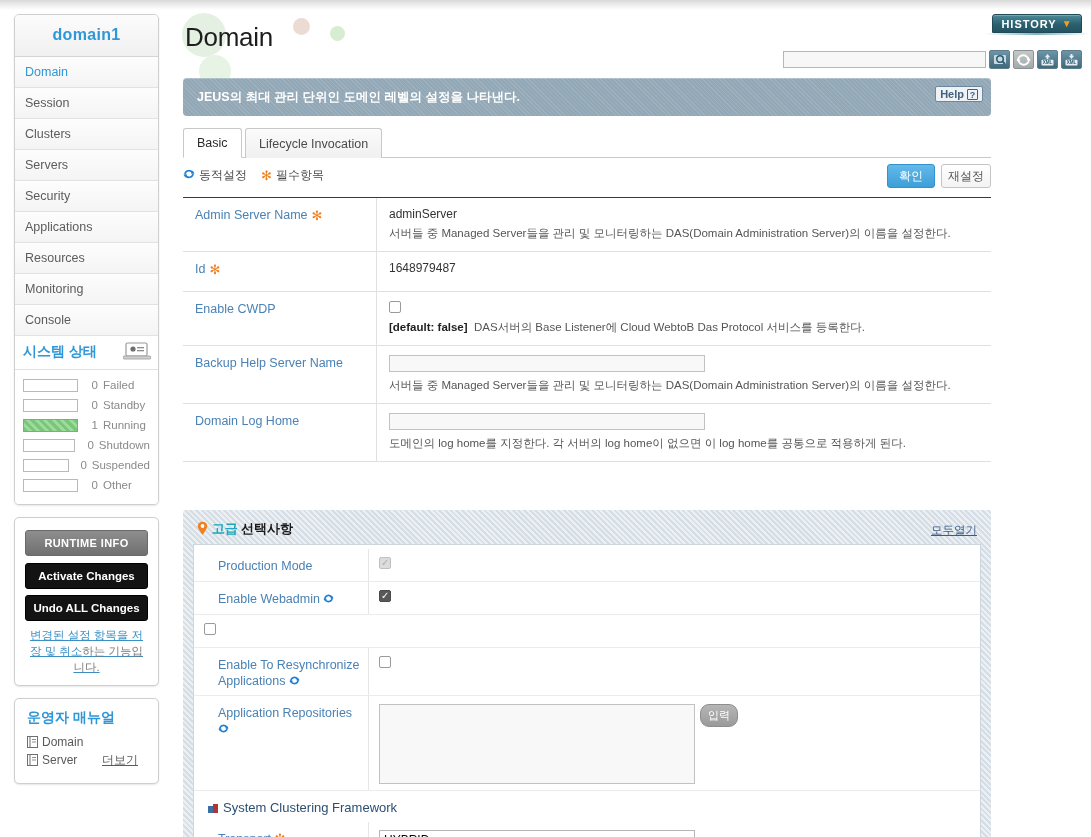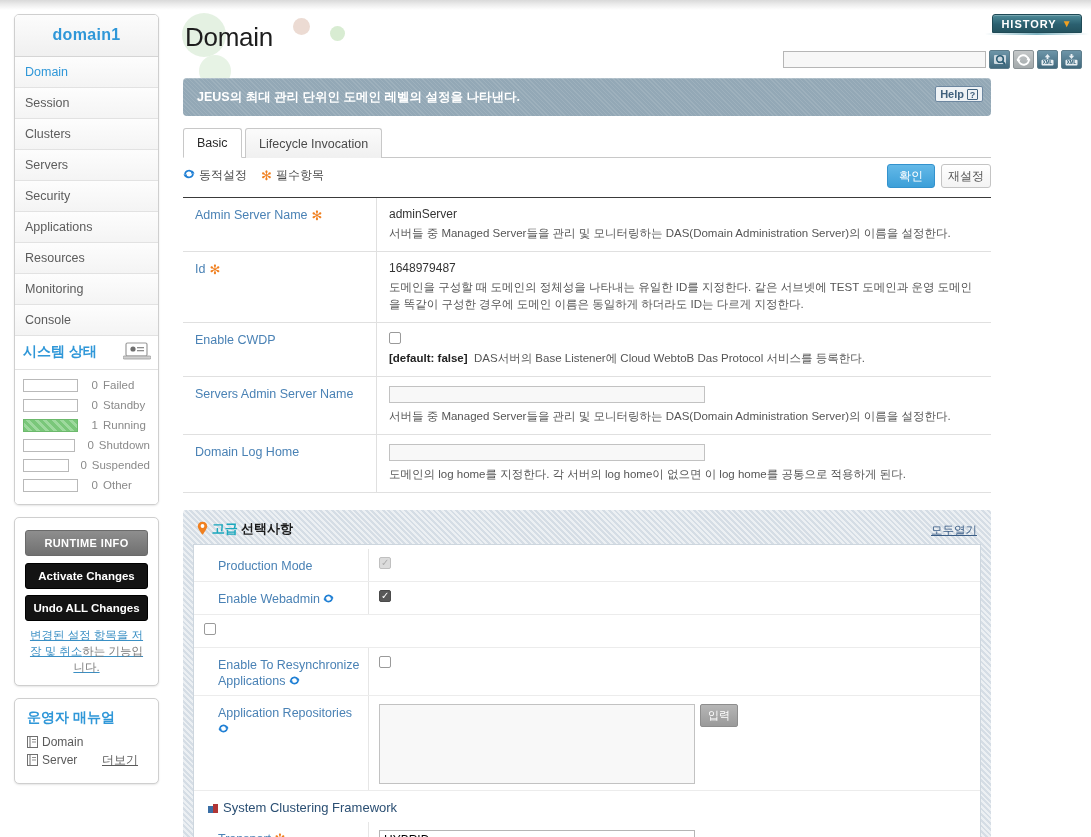--- a/index.html
+++ b/index.html
@@ -269,21 +269,21 @@
   }
   .aval { flex:1; padding:8px 10px 6px 10px; }
   .dyn-mini { color:#1f7fd4; font-weight:bold; font-size:12px; }
   .ta {
     width:316px; height:80px; border:1px solid #c2c2c2; background:#f8f8f8;
     resize:none; font-size:11.5px; outline:none; vertical-align:top;
   }
   .btn-input {
     display:inline-block; vertical-align:top; margin-left:5px;
     background: linear-gradient(to bottom,#b6b6b6,#9a9a9a);
-    border:1px solid #8d8d8d; border-radius:2px;
+    border:1px solid #8d8d8d; border-radius:9px;
     color:#fff; font-size:11px; padding:3px 7px; cursor:pointer;
   }
   .sect-head {
     display:flex; align-items:center; gap:5px;
     padding:9px 0 7px 14px; color:#2b4f73; font-size:13px;
   }
   .sect-ico { width:10px; height:10px; display:inline-block; }
   .sel {
     width:316px; height:20px; border:1px solid #b5b5b5; background:#fff;
     font-size:12px; padding:0 4px; outline:none;
@@ -496,37 +496,36 @@
         </div>
       </div>
 
       <div class="frow">
         <div class="flabel">
           <span>Id</span>
           <span class="req-ico">✻</span>
         </div>
         <div class="fval">
           <div class="v">1648979487</div>
-          <div class="fdesc">도메인을 구성할 때 도메인의 정체성을 나타내는 유일한 ID를 지정한다. 같은 서브넷에 TEST 도메인과 운영 도메인을 똑같이 구성한 경우에 도메인 이름은 동일하게 하더라도 ID는 다르게 지정한다.</div>
         </div>
       </div>
 
       <div class="frow">
         <div class="flabel">
           <span>Enable CWDP</span>
         </div>
         <div class="fval">
           <span class="cbox"></span>
           <div class="fdesc"><span class="bold">[default: false]</span>&nbsp;&nbsp;<span>DAS서버의 Base Listener에 Cloud WebtoB Das Protocol 서비스를 등록한다.</span></div>
         </div>
       </div>
 
       <div class="frow">
         <div class="flabel">
-          <span>Servers Admin Server Name</span>
+          <span>Backup Help Server Name</span>
         </div>
         <div class="fval">
           <input class="txt-in" type="text" value="" style="">
           <div class="fdesc">서버들 중 Managed Server들을 관리 및 모니터링하는 DAS(Domain Administration Server)의 이름을 설정한다.</div>
         </div>
       </div>
 
       <div class="frow">
         <div class="flabel">
           <span>Domain Log Home</span>

